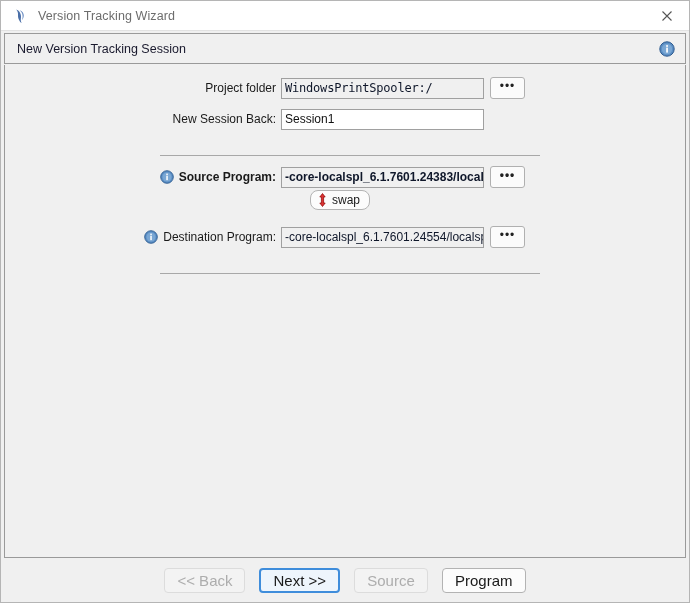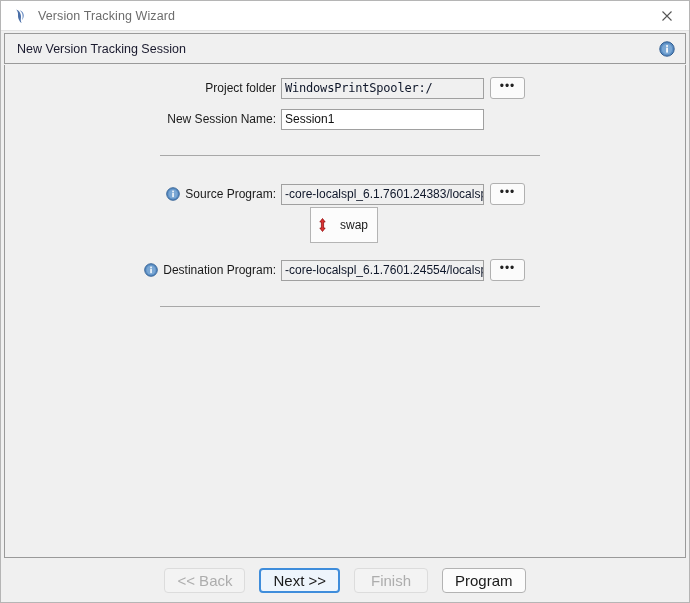--- a/index.html
+++ b/index.html
@@ -179,28 +179,28 @@
   }
 
   .swap-row {
     display: flex;
     justify-content: flex-start;
     padding-left: 305px;
     margin-top: 2px;
     margin-bottom: 2px;
   }
   .swap-btn {
-    height: 36px;
+    height: 20px;
     box-sizing: border-box;
     border: 1px solid #b4b4b4;
-    border-radius: 0;
+    border-radius: 8px;
     background: #fcfcfc;
     display: inline-flex;
     align-items: center;
-    gap: 12px;
+    gap: 4px;
     padding: 0 9px 0 6px;
     font-size: 12px;
     color: #1a1a1a;
     cursor: default;
   }
   .swap-btn svg { display: block; }
 
   
   #button-bar {
     height: 44px;
@@ -277,28 +277,28 @@
       <div class="form-row row-gap-a">
         <div class="label-col">
           <span class="label-text">Project folder</span>
         </div>
         <div class="text-field readonly field-project">WindowsPrintSpooler:/</div>
         <div class="browse-btn">•••</div>
       </div>
 
       <div class="form-row row-gap-b">
         <div class="label-col">
-          <span class="label-text">New Session Name:</span>
+          <span class="label-text">New Session Back:</span>
         </div>
         <div class="text-field field-session" placeholder="">Session1</div>
       </div>
 
       <div class="separator" style="margin-top:25px;"></div>
 
-      <div class="form-row" style="margin-top:27px;">
+      <div class="form-row" style="margin-top:10px;font-weight:bold;">
         <div class="label-col">
           <span>
             <svg class="info-icon" width="14" height="14" viewBox="0 0 16 16">
               <circle cx="8" cy="8" r="7.2" fill="#5b8ec4" stroke="#2c5a8f" stroke-width="1"></circle>
               <circle cx="8" cy="8" r="5.2" fill="#7aa7d4"></circle>
               <rect x="7.2" y="6.6" width="1.7" height="5" fill="#ffffff"></rect>
               <rect x="7.2" y="4.1" width="1.7" height="1.8" fill="#ffffff"></rect>
             </svg>
           </span>
           <span class="label-text">Source Program:</span>
@@ -335,17 +335,17 @@
       </div>
 
       <div class="separator" style="margin-top:25px;"></div>
 
     </div>
   </div>
 
   <div id="button-bar">
     <div class="dlg-btn disabled">&lt;&lt; Back</div>
     <div class="dlg-btn focused">Next &gt;&gt;</div>
-    <div class="dlg-btn disabled">Finish</div>
+    <div class="dlg-btn disabled">Source</div>
     <div class="dlg-btn">Program</div>
   </div>
 
 </div>
 
 </body></html>

